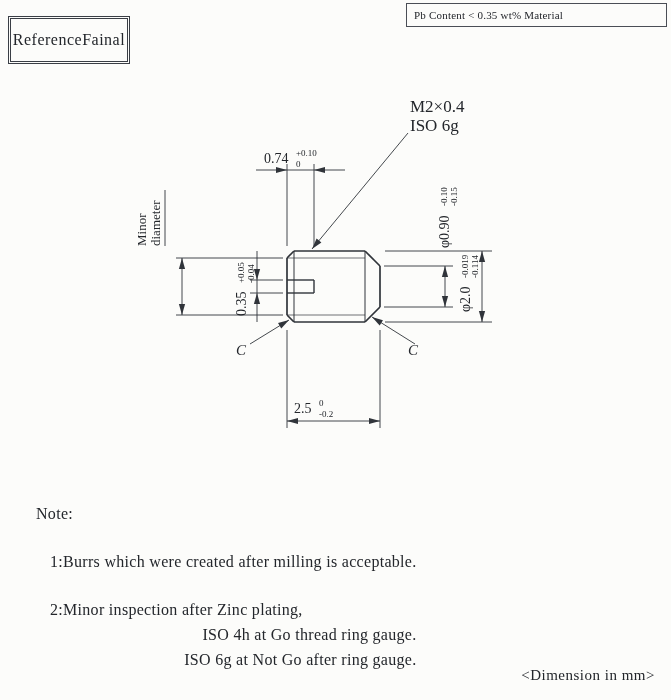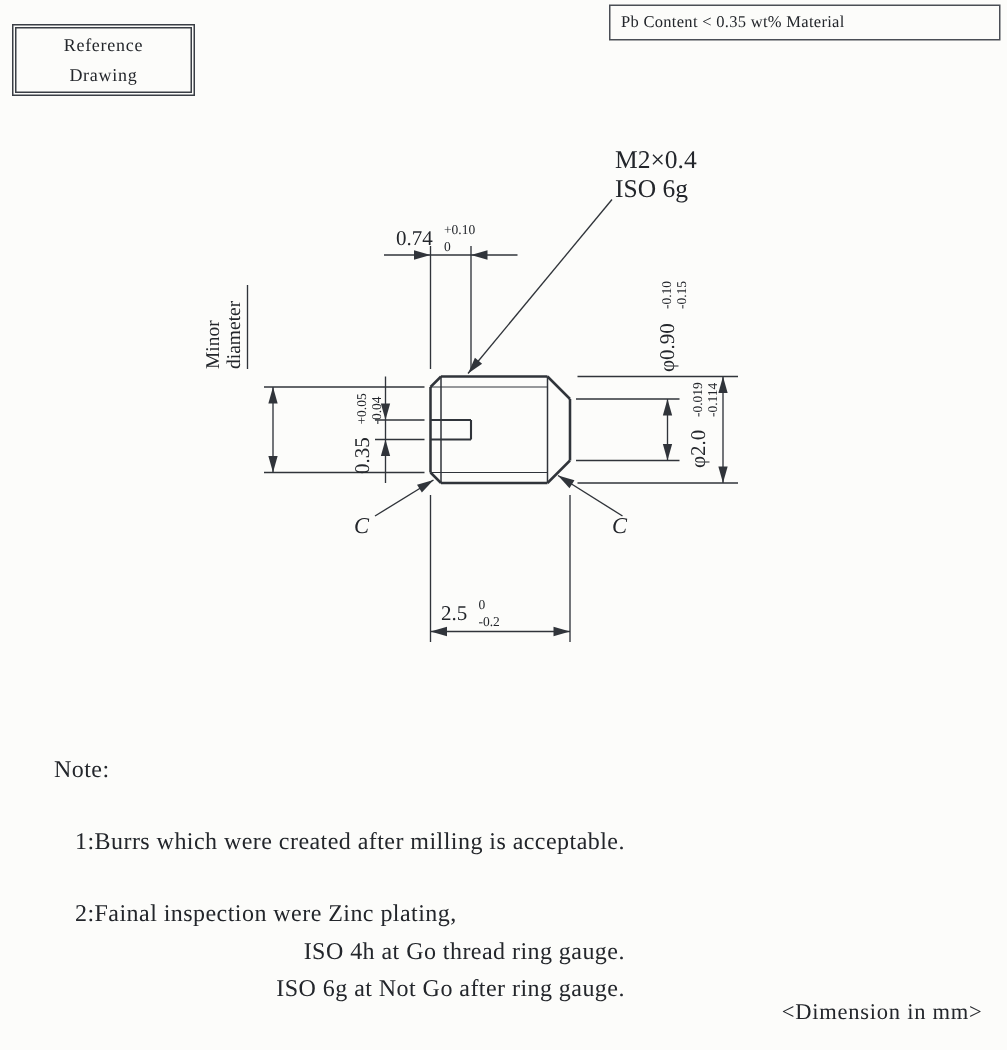--- a/index.html
+++ b/index.html
@@ -4,22 +4,22 @@
 <style>
   html,body{margin:0;padding:0;}
   body{
     width:671px;height:700px;position:relative;overflow:hidden;
     background:#fcfcfa;color:#23262b;
     font-family:"Liberation Serif","DejaVu Serif",serif;
   }
   .box{position:absolute;box-sizing:border-box;}
   .ref-box{
     left:8px;top:16px;width:122px;height:48px;border:3px double #3a3e45;
-    display:flex;flex-direction:column;align-items:center;justify-content:center;
-    font-size:12px;line-height:20px;letter-spacing:.5px;
+    display:flex;flex-direction:row;align-items:center;justify-content:center;
+    font-size:16px;line-height:20px;letter-spacing:.5px;
   }
   .pb-box{
     left:406px;top:3px;width:261px;height:24px;border:1px solid #4a4e55;
     display:flex;align-items:center;padding-left:7px;font-size:11px;letter-spacing:.2px;
   }
   svg.drawing{position:absolute;left:0;top:0;}
   text{font-family:"Liberation Serif","DejaVu Serif",serif;fill:#23262b;}
   .dimtxt{font-size:14px;}
   .toltxt{font-size:9px;}
   .bigtxt{font-size:17px;}
@@ -28,21 +28,21 @@
   .notes{position:absolute;left:36px;top:501px;font-size:16px;line-height:25px;letter-spacing:.3px;}
   .notes .n1{padding-left:14px;margin-top:23px;}
   .notes .n2{padding-left:58px;text-align:right;}
   .footer{position:absolute;right:16px;top:667px;font-size:15px;letter-spacing:.5px;}
 </style>
 </head>
 <body>
 
 <div class="box ref-box">
   <span>Reference</span>
-  <span>Drawing</span>
+  <span>Fainal</span>
 </div>
 <div class="box pb-box">
   <span>Pb Content &lt; 0.35 wt% Material</span>
 </div>
 
 <svg class="drawing" width="671" height="700" viewBox="0 0 671 700">
   <defs>
     <marker id="arr" viewBox="0 0 12 8" refX="11.5" refY="4" markerWidth="12" markerHeight="8" orient="auto-start-reverse" markerUnits="userSpaceOnUse">
       <path d="M0.5,0.9 L11.5,4 L0.5,7.1 Z" fill="#30343a" stroke="none"></path>
     </marker>
@@ -147,18 +147,18 @@
   <text class="toltxt" x="319" y="406">0</text>
   <text class="toltxt" x="319" y="417">-0.2</text>
 
   <text class="ctxt" x="236" y="355">C</text>
   <text class="ctxt" x="408" y="355">C</text>
 </svg>
 
 <div class="notes">
   <div>Note:</div>
   <div class="n1">1:Burrs which were created after milling is acceptable.</div>
-  <div class="n1">2:Fainal inspection were Zinc plating,</div>
+  <div class="n1">2:Minor inspection after Zinc plating,</div>
   <div class="n2">ISO 4h at Go thread ring gauge.</div>
   <div class="n2">ISO 6g at Not Go after ring gauge.</div>
 </div>
 
 <div class="footer">&lt;Dimension in mm&gt;</div>
 
 </body></html>

